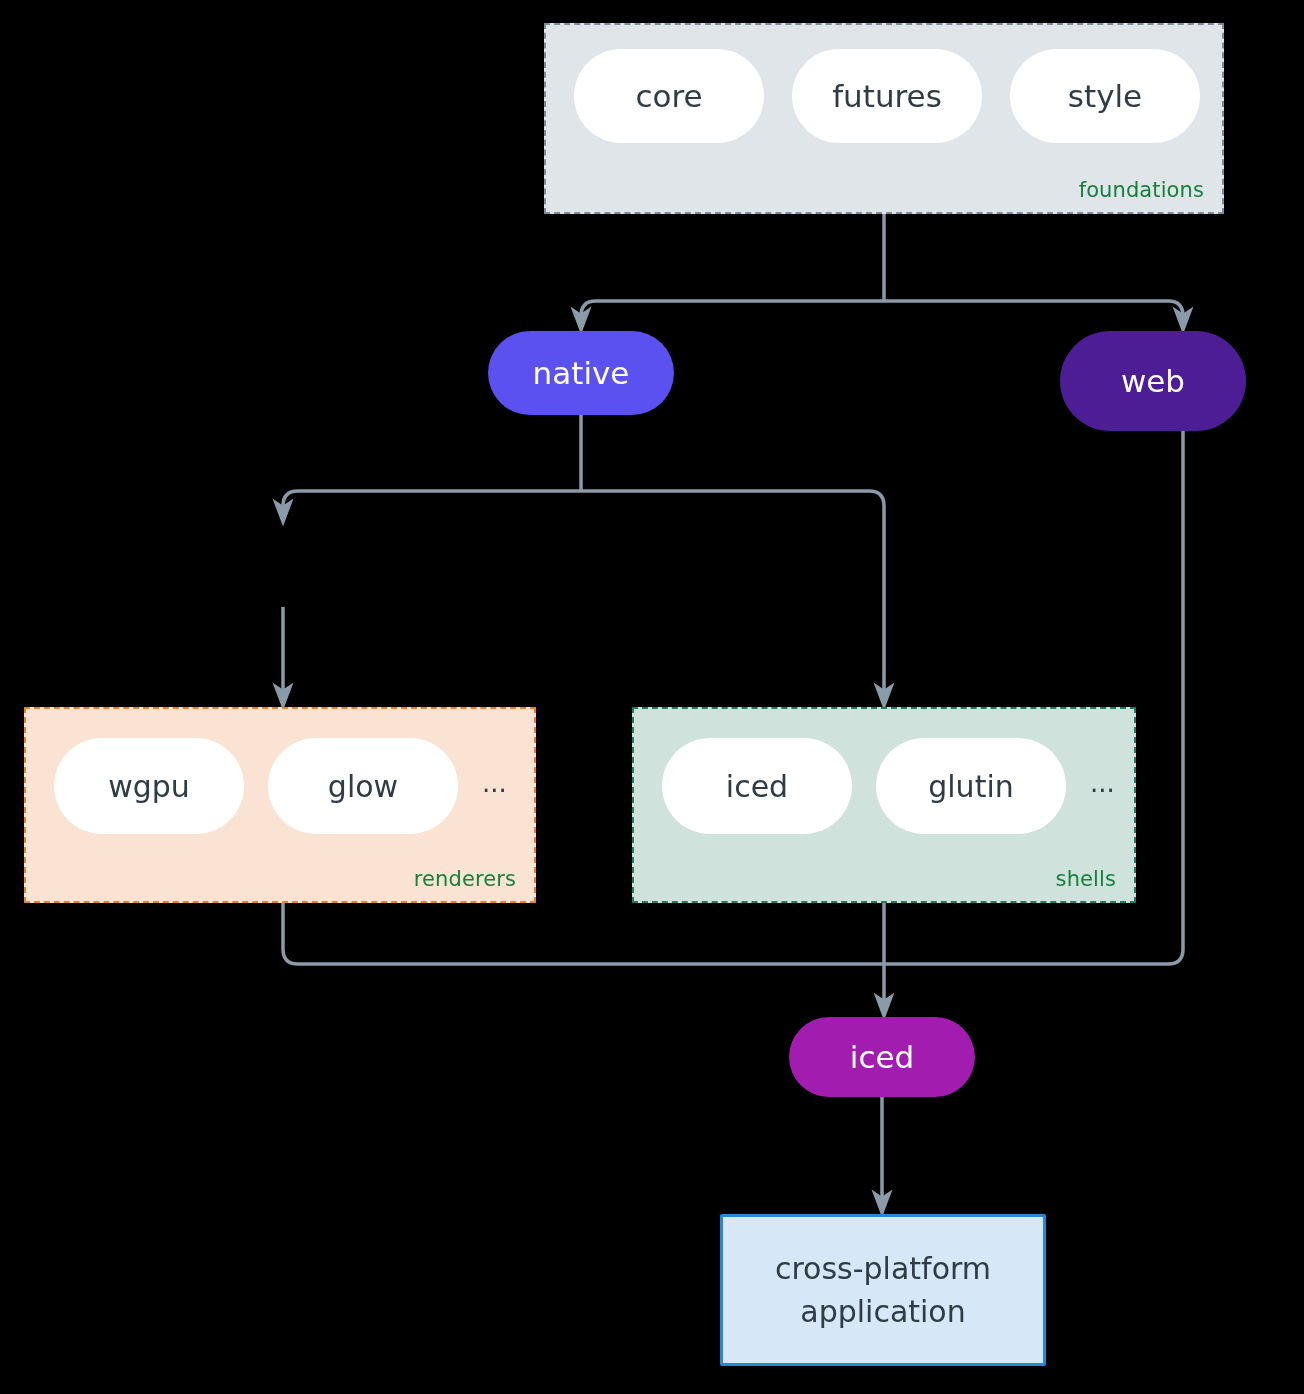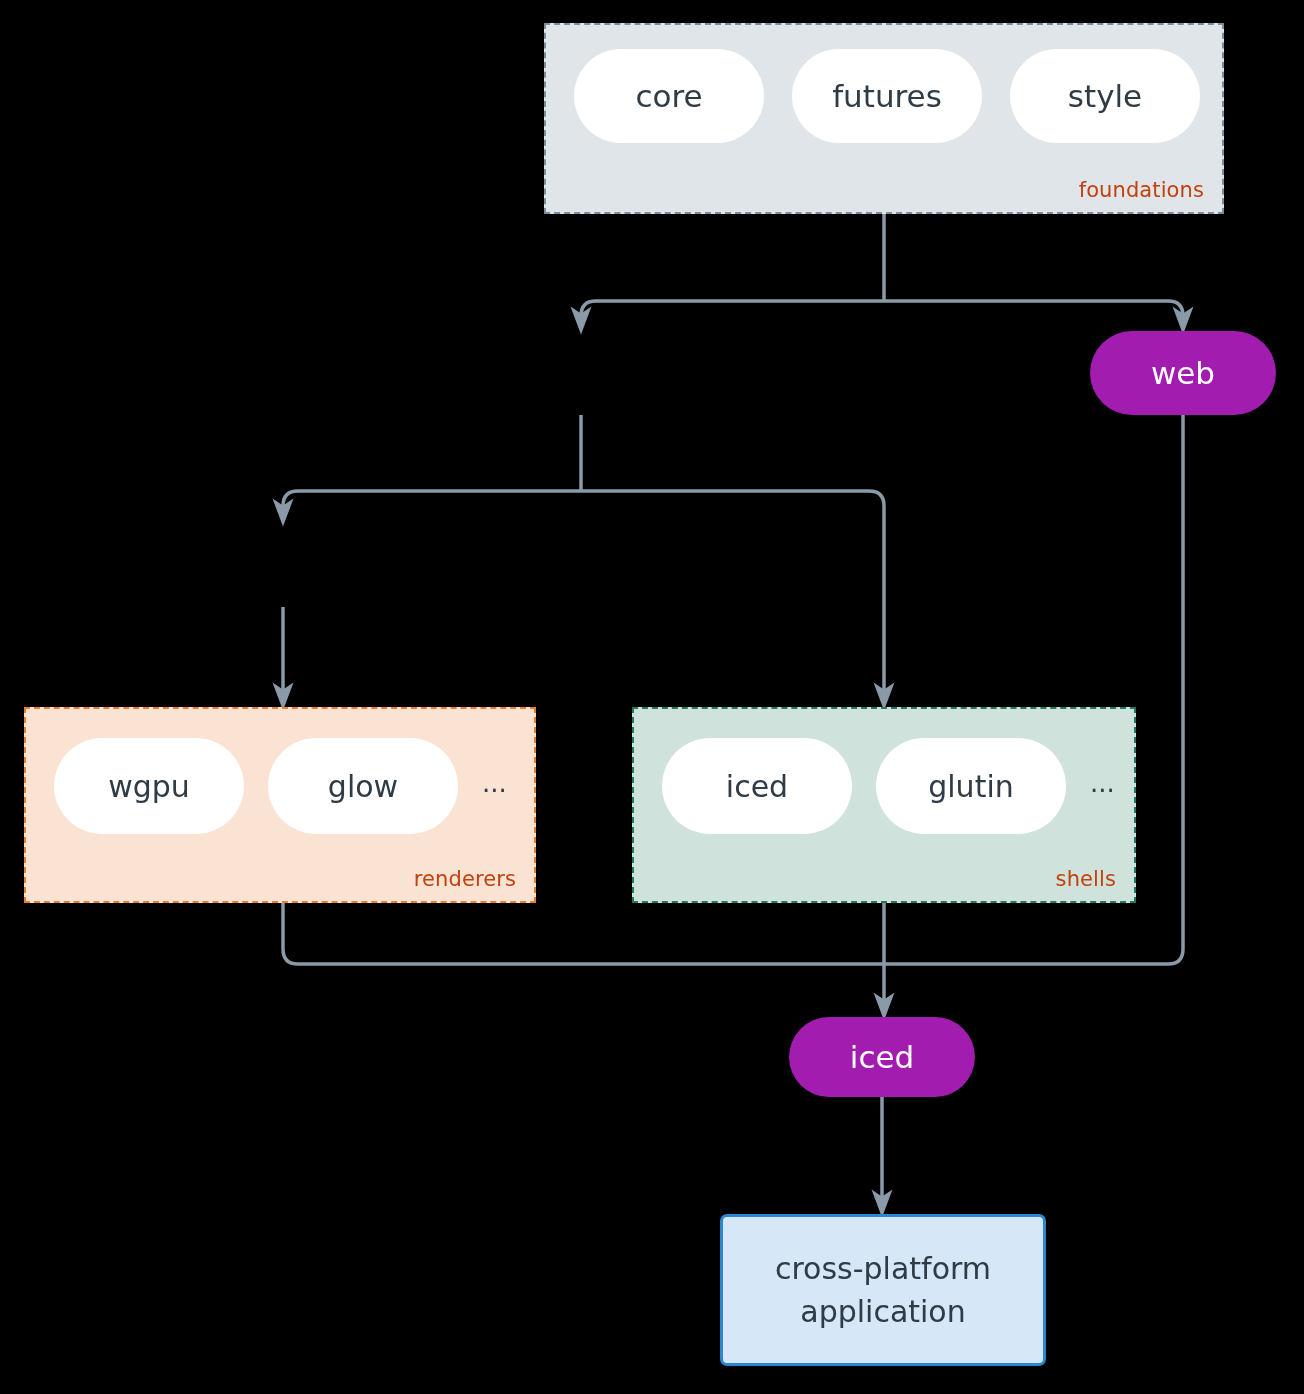--- a/index.html
+++ b/index.html
@@ -39,21 +39,21 @@
     align-items: center;
     gap: 24px;
     padding-left: 28px;
     box-sizing: border-box;
   }
   .group .grp-label {
     position: absolute;
     right: 18px;
     bottom: 10px;
     font-size: 21px;
-    color: #c2410c;
+    color: #15803d;
     letter-spacing: .1px;
     white-space: nowrap;
   }
   .ellipsis {
     font-size: 26px;
     color: #2f3b45;
     line-height: 1;
     padding-bottom: 6px;
   }
 
@@ -107,43 +107,43 @@
     font-size: 31px;
     box-sizing: border-box;
     white-space: nowrap;
   }
   #node-native {
     left: 488px; top: 331px;
     width: 186px; height: 84px;
     background: #5b50f0;
   }
   #node-web {
-    left: 1090px; top: 331px;
-    width: 186px; height: 84px;
-    background: #a21caf;
+    left: 1060px; top: 331px;
+    width: 186px; height: 100px;
+    background: #4c1d95;
   }
   #node-graphics {
     left: 189px; top: 523px;
     width: 190px; height: 84px;
     background: #e3873a;
   }
   #node-iced {
     left: 789px; top: 1017px;
     width: 186px; height: 80px;
     background: #a21caf;
   }
 
   
   #node-app {
     position: absolute;
     left: 720px; top: 1214px;
     width: 326px; height: 152px;
     background: #d6e7f8;
     border: 3px solid #2986d4;
-    border-radius: 7px;
+    border-radius: 2px;
     box-sizing: border-box;
     display: flex;
     flex-direction: column;
     align-items: center;
     justify-content: center;
     font-size: 30px;
     color: #2f3b45;
     line-height: 1.45;
   }
 </style>
@@ -179,20 +179,21 @@
 
   <div class="group" id="grp-foundations">
     <div class="pills">
       <div class="wpill">core</div>
       <div class="wpill">futures</div>
       <div class="wpill">style</div>
     </div>
     <div class="grp-label">foundations</div>
   </div>
 
+  <div class="node" id="node-native">native</div>
   <div class="node" id="node-web">web</div>
 
 
   <div class="group" id="grp-renderers">
     <div class="pills">
       <div class="wpill">wgpu</div>
       <div class="wpill">glow</div>
       <div class="ellipsis">...</div>
     </div>
     <div class="grp-label">renderers</div>

